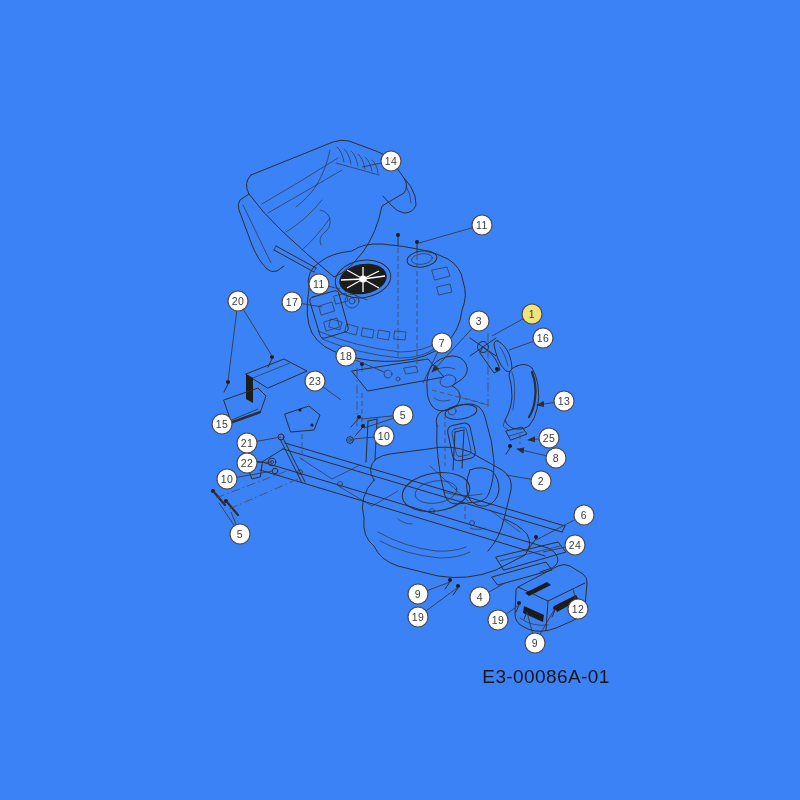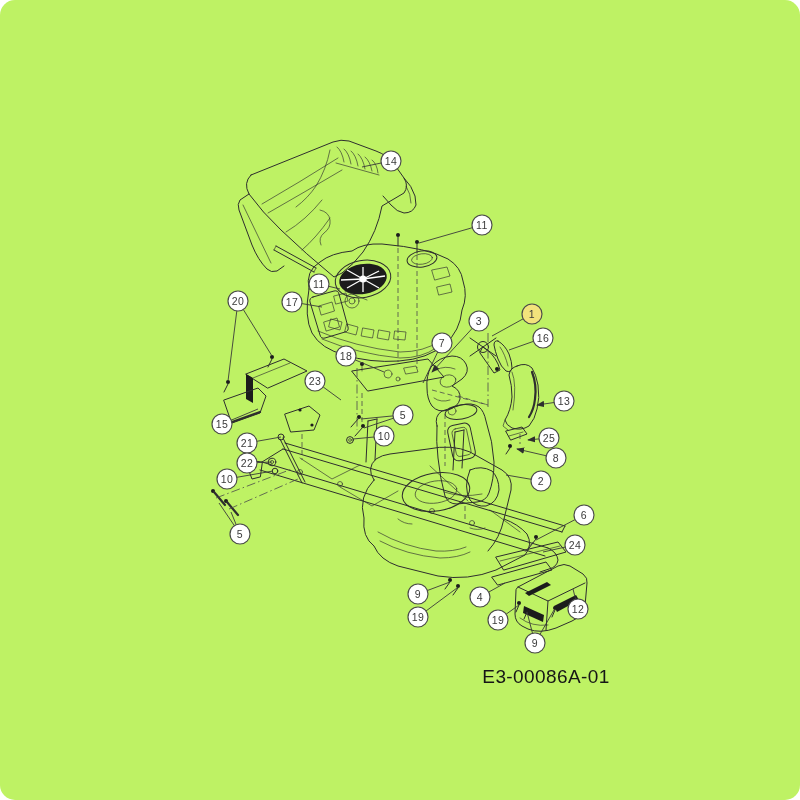--- a/index.html
+++ b/index.html
@@ -1,17 +1,17 @@
 <!DOCTYPE html>
 <html><head>
 <meta charset="utf-8">
 <style>
   html,body{margin:0;padding:0;background:#fff;}
-  .stage{position:relative;width:800px;height:800px;background:#bef264;overflow:hidden;
-         font-family:"Liberation Sans",sans-serif;border-radius:15px;}
+  .stage{position:relative;width:800px;height:800px;background:#3b82f6;overflow:hidden;
+         font-family:"Liberation Sans",sans-serif;}
   svg{display:block;}
   
   .art{fill:none;stroke:#2e2e2e;stroke-width:1;stroke-linejoin:round;stroke-linecap:round;}
   .thin{stroke-width:.65;}
   .thick{stroke-width:2.2;}
   .dark{fill:#1c1c1c;stroke:none;}
   .dashed{fill:none;stroke:#4a4a4a;stroke-width:.8;stroke-dasharray:5 3;}
   .dashdot{fill:none;stroke:#4a4a4a;stroke-width:.8;stroke-dasharray:9 3 1.5 3;}
   .spoke{stroke:#fff;stroke-width:1.3;}
   

